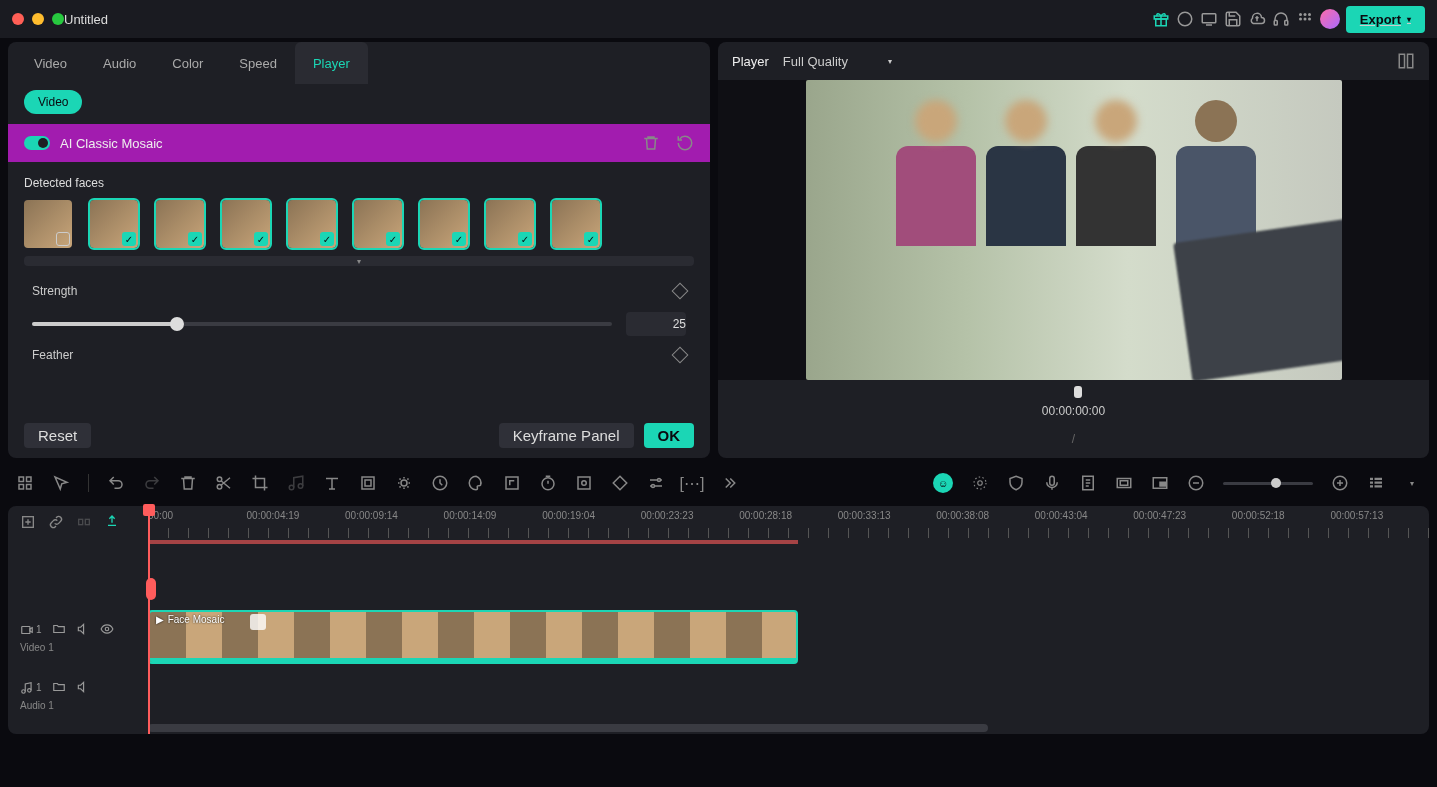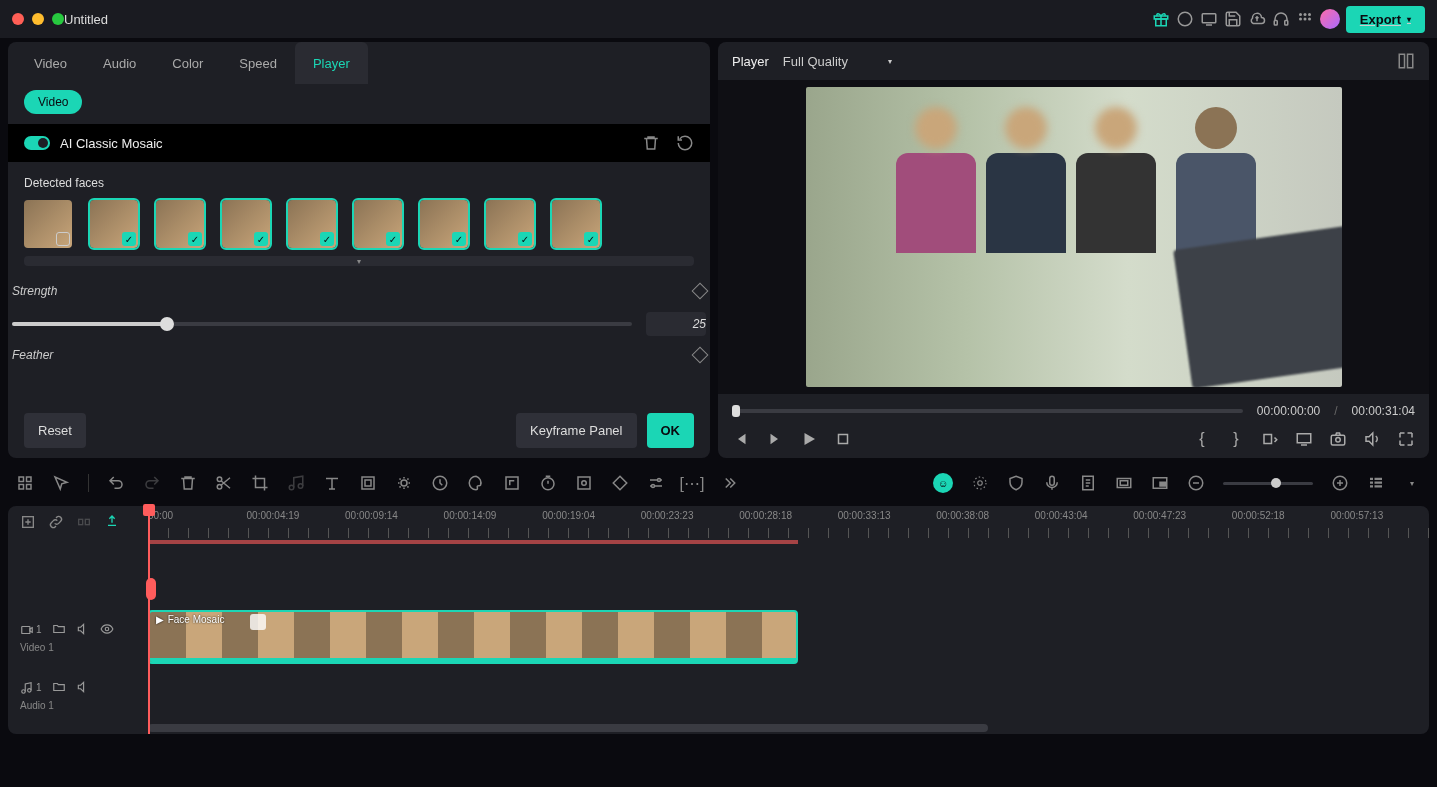--- a/index.html
+++ b/index.html
@@ -17,63 +17,63 @@
 .left-panel { flex: 0 0 702px; background: #1e1f25; border-radius: 8px; display: flex; flex-direction: column; overflow: hidden; }
 .right-panel { flex: 1; background: #1e1f25; border-radius: 8px; display: flex; flex-direction: column; overflow: hidden; }
 
 .tabs { display: flex; height: 42px; align-items: center; padding: 0 8px; }
 .tab { padding: 0 18px; height: 42px; display: flex; align-items: center; font-size: 13px; color: #aaa; cursor: pointer; }
 .tab.active { color: #1bd6b5; background: #2a2b32; border-radius: 6px 6px 0 0; }
 
 .pill-row { padding: 6px 16px; }
 .pill { display: inline-block; background: #1bd6b5; color: #0a0a0f; font-size: 12px; font-weight: 500; padding: 5px 14px; border-radius: 14px; }
 
-.effect-header { display: flex; align-items: center; padding: 10px 16px; background: #000000; margin: 4px 0 0; }
+.effect-header { display: flex; align-items: center; padding: 10px 16px; background: #a21caf; margin: 4px 0 0; }
 .toggle { width: 26px; height: 14px; background: #1bd6b5; border-radius: 8px; position: relative; margin-right: 10px; cursor: pointer; }
 .toggle::after { content: ''; position: absolute; width: 10px; height: 10px; background: #1e1f25; border-radius: 50%; top: 2px; right: 2px; }
 .effect-name { flex: 1; font-size: 13px; color: #eee; font-weight: 500; }
 .hdr-ico { width: 18px; height: 18px; margin-left: 16px; color: #888; cursor: pointer; display: flex; align-items: center; justify-content: center; }
 
 .detected-label { padding: 14px 16px 10px; font-size: 12px; color: #ddd; }
 .faces-row { display: flex; gap: 18px; padding: 0 16px; }
 .face { width: 48px; height: 48px; border-radius: 4px; background: linear-gradient(135deg, #8b7355, #c9a67a); position: relative; cursor: pointer; }
 .face.selected { outline: 2px solid #1bd6b5; }
 .face-check { position: absolute; bottom: 2px; right: 2px; width: 14px; height: 14px; background: #1bd6b5; border-radius: 3px; display: flex; align-items: center; justify-content: center; font-size: 10px; color: #0a0a0f; }
 .face-empty { position: absolute; bottom: 2px; right: 2px; width: 14px; height: 14px; border: 1.5px solid #ccc; border-radius: 3px; }
 .expand-bar { margin: 8px 16px 4px; height: 10px; background: #2a2b32; border-radius: 4px; display: flex; align-items: center; justify-content: center; cursor: pointer; }
 
-.slider-section { padding: 14px 4px 6px; font-style: italic; }
+.slider-section { padding: 14px 24px 6px; }
 .slider-label-row { display: flex; justify-content: space-between; align-items: center; margin-bottom: 14px; }
 .slider-label { font-size: 12px; color: #ccc; }
 .kf-diamond { width: 12px; height: 12px; transform: rotate(45deg); border: 1.5px solid #888; cursor: pointer; }
 .slider-row { display: flex; align-items: center; gap: 14px; }
 .slider-track { flex: 1; height: 4px; background: #3a3b42; border-radius: 2px; position: relative; cursor: pointer; }
 .slider-fill { position: absolute; left: 0; top: 0; bottom: 0; background: #ccc; border-radius: 2px; }
 .slider-thumb { position: absolute; width: 14px; height: 14px; background: #ddd; border-radius: 50%; top: -5px; transform: translateX(-50%); }
 .slider-val { width: 60px; height: 24px; background: #2a2b32; border-radius: 4px; font-size: 12px; color: #ddd; text-align: right; line-height: 24px; }
 
 .panel-footer { margin-top: auto; display: flex; align-items: center; padding: 10px 16px; gap: 10px; }
-.btn { padding: 10px 14px; background: #2f3038; border-radius: 4px; font-size: 13px; color: #ddd; cursor: pointer; }
+.btn { padding: 4px 14px; background: #2f3038; border-radius: 4px; font-size: 15px; color: #ddd; cursor: pointer; }
 .btn-ok { background: #1bd6b5; color: #0a0a0f; font-weight: 600; }
 
 .player-header { display: flex; align-items: center; padding: 10px 14px; gap: 14px; font-size: 13px; }
 .player-label { color: #eee; font-weight: 500; }
 .quality-sel { display: flex; align-items: center; gap: 40px; color: #ccc; cursor: pointer; }
 .preview-wrap { flex: 1; display: flex; align-items: center; justify-content: center; background: #0f0f14; }
 .preview-img { width: 536px; height: 300px; background: linear-gradient(90deg, #9aa68c 0%, #b5c2a8 30%, #d4dccb 60%, #c5c9bf 100%); position: relative; border-radius: 2px; overflow: hidden; }
 .person { position: absolute; bottom: 0; width: 100px; top: 20px; }
 .p1 { left: 80px; } .p2 { left: 170px; } .p3 { left: 260px; } .p4 { left: 360px; }
 .head { width: 42px; height: 42px; border-radius: 50%; margin: 0 auto; }
 .body { margin: 4px auto 0; width: 80px; height: 100px; border-radius: 12px 12px 0 0; }
 .blur-face { filter: blur(4px); background: #c9a67a; }
 .p1 .body { background: #a14d7b; } .p2 .body { background: #2a3544; } .p3 .body { background: #333; } .p4 .body { background: #4a5568; } .p4 .head { background: #8b7355; }
 .clipboard { position: absolute; bottom: 10px; right: -20px; width: 180px; height: 140px; background: #3d4148; border-radius: 4px; transform: rotate(-8deg); filter: blur(1px); }
 
 .playback-bar { padding: 10px 14px; }
-.scrub-row { display: flex; align-items: center; gap: 14px; font-size: 12px; color: #ccc; }
+.scrub-row { display: flex; align-items: center; gap: 14px; font-size: 12px; color: #ccc; flex-direction: column; }
 .scrub-track { flex: 1; height: 4px; background: #3a3b42; border-radius: 2px; position: relative; cursor: pointer; }
 .scrub-thumb { position: absolute; left: 0; top: -4px; width: 8px; height: 12px; background: #ddd; border-radius: 3px; }
 .time-sep { color: #666; }
 .controls-row { display: flex; align-items: center; gap: 16px; margin-top: 12px; color: #aaa; }
 .controls-row .ctl { cursor: pointer; width: 18px; height: 18px; display: flex; align-items: center; justify-content: center; }
 .controls-row .spacer { flex: 1; }
 
 .toolbar { display: flex; align-items: center; padding: 4px 16px; gap: 18px; margin-top: 6px; color: #888; height: 38px; }
 .toolbar .tico { width: 18px; height: 18px; cursor: pointer; display: flex; align-items: center; justify-content: center; }
 .toolbar .tsep { width: 1px; height: 18px; background: #333; }

